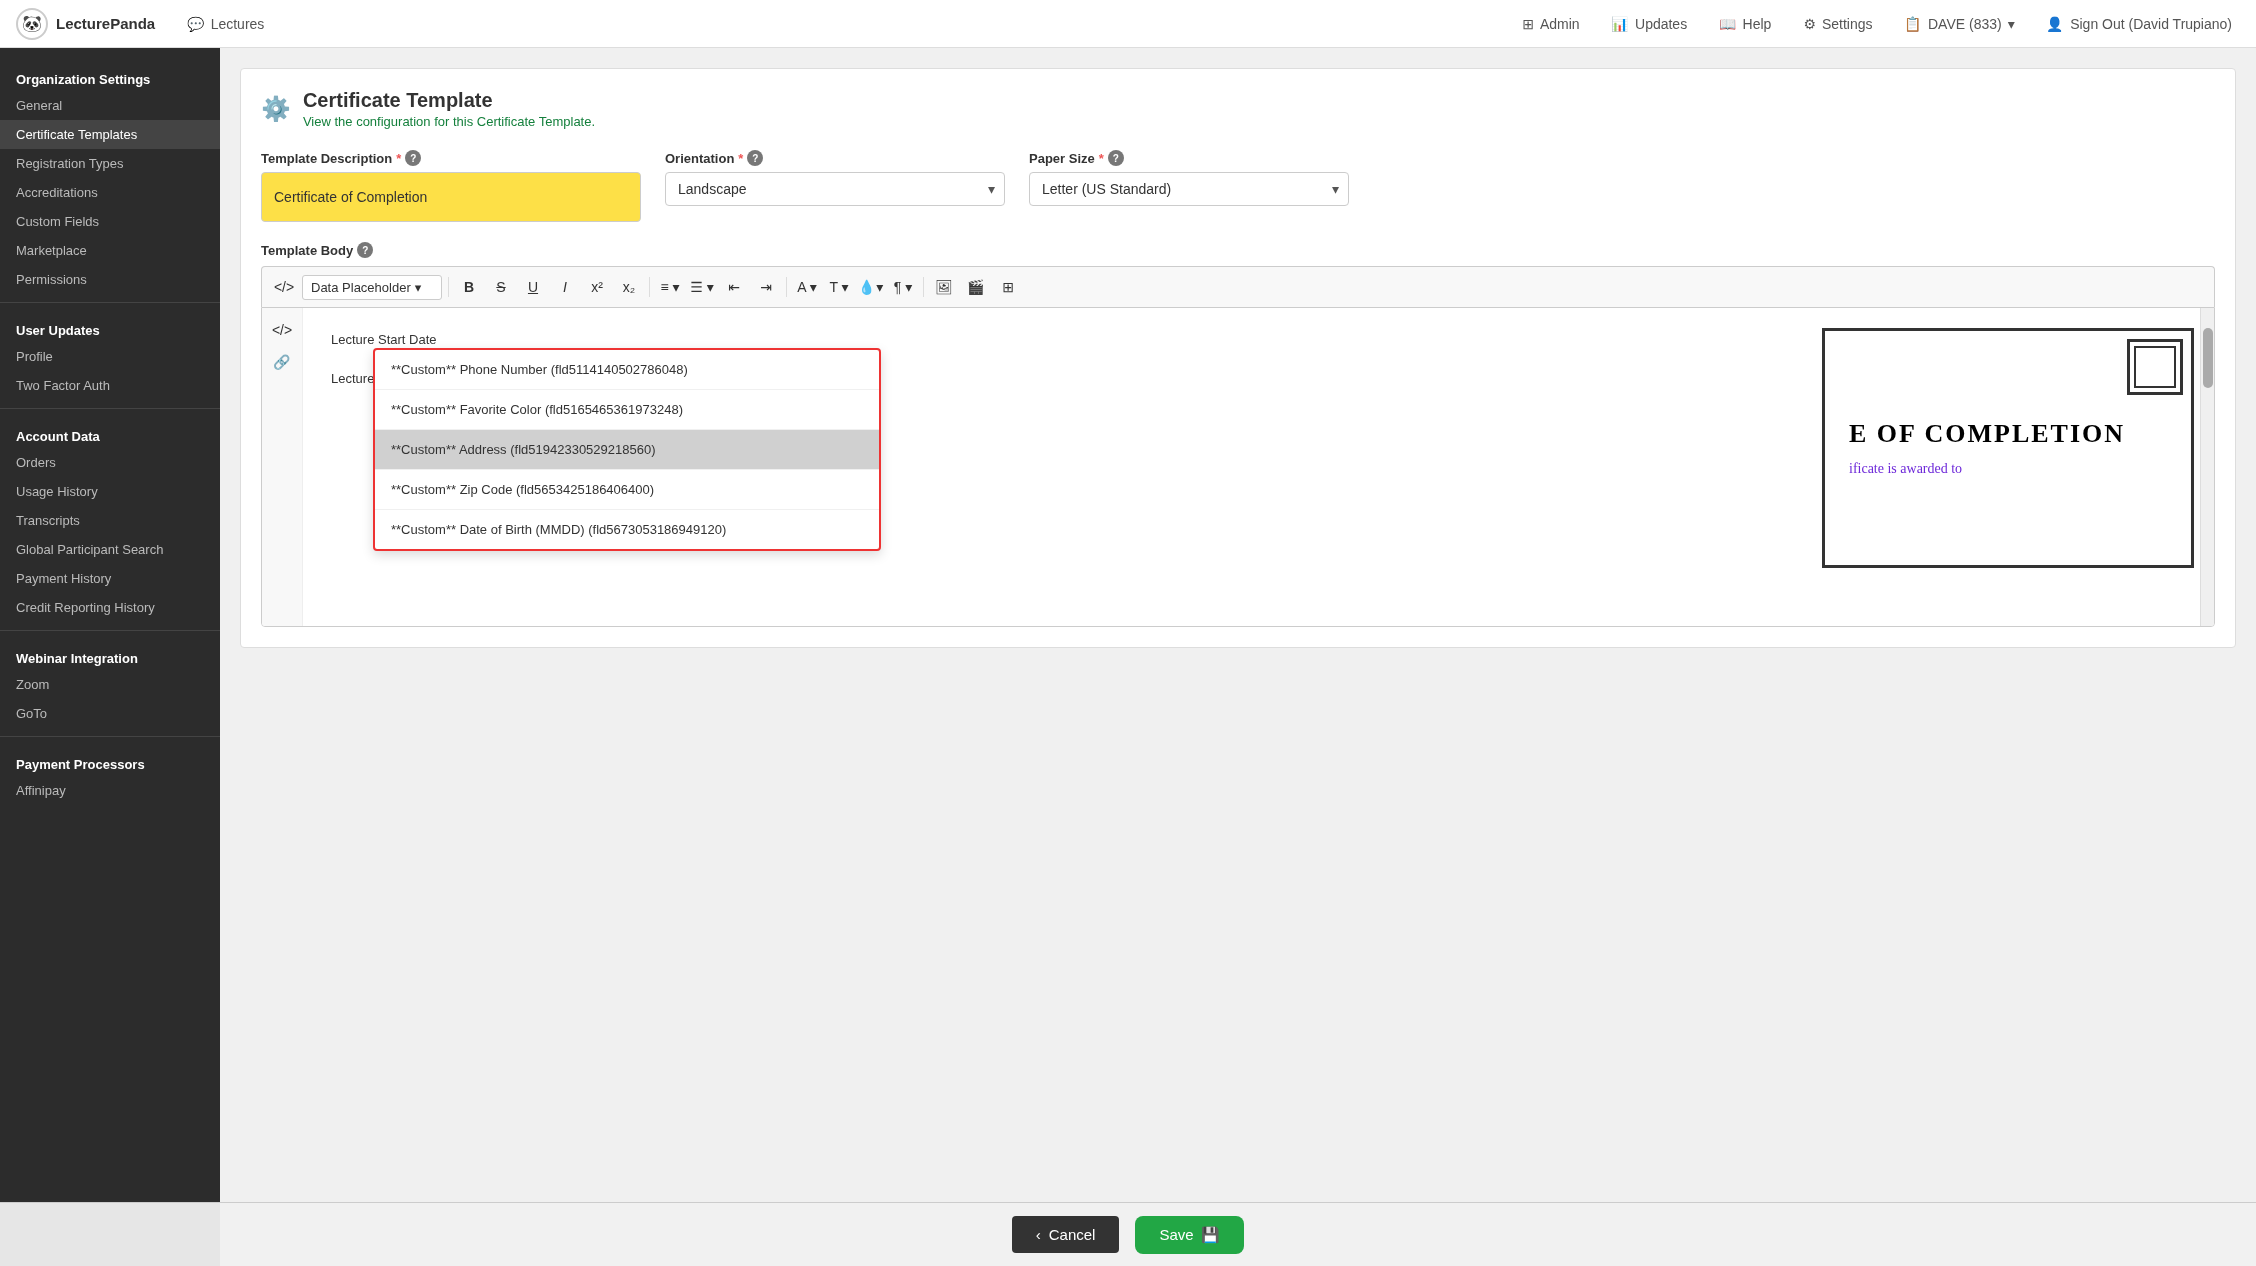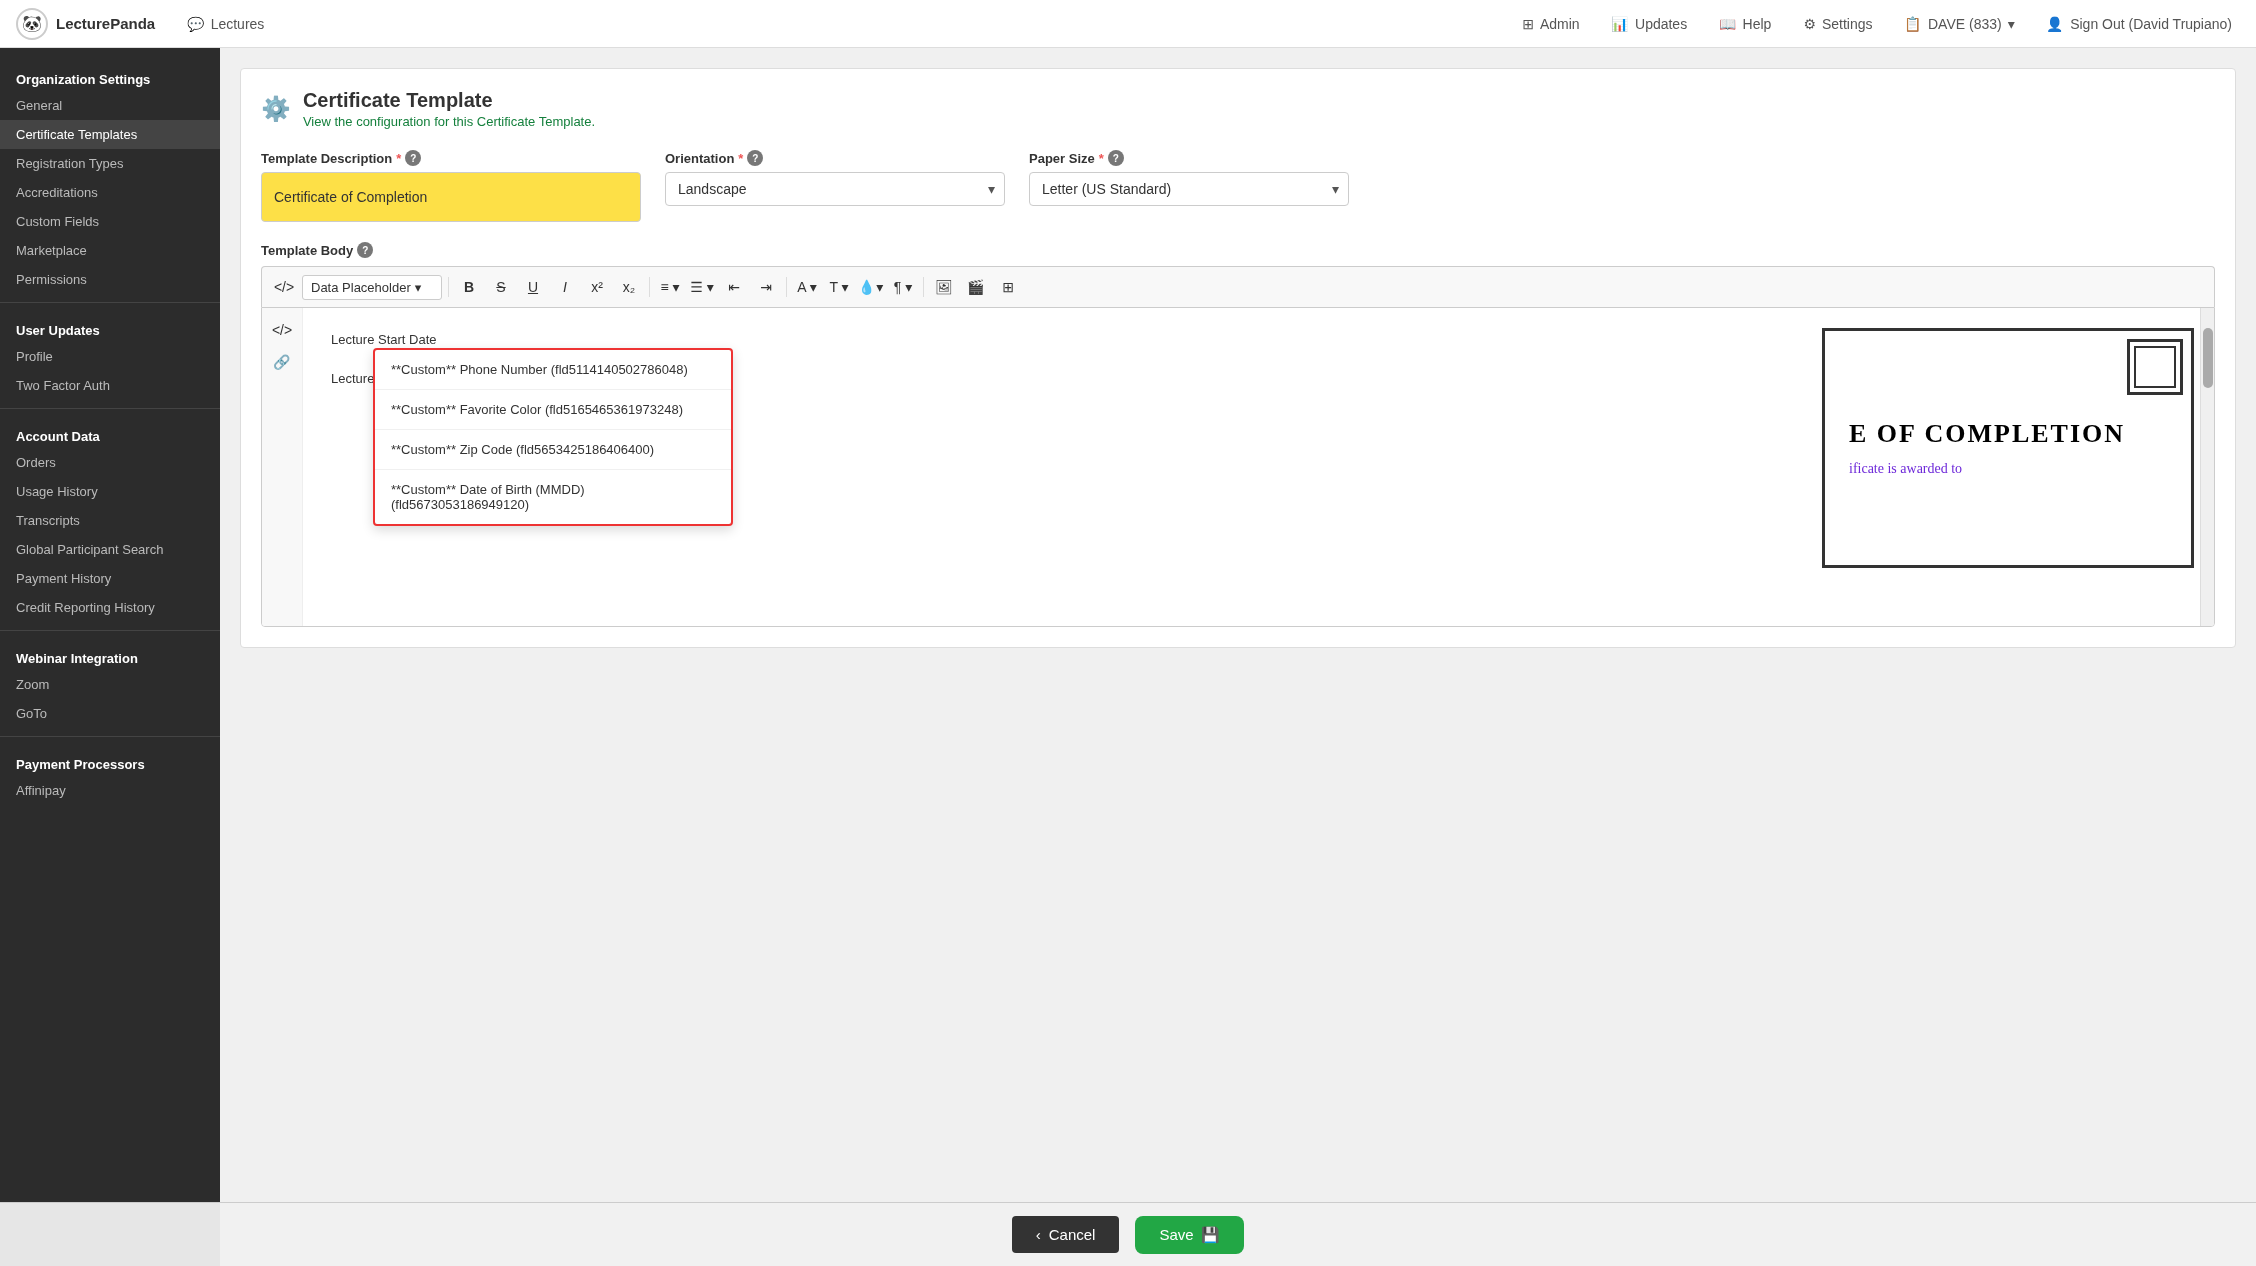--- a/index.html
+++ b/index.html
@@ -137,21 +137,21 @@
     }
 
     
     .placeholder-dropdown {
       position: absolute;
       top: 40px;
       left: 70px;
       background: #fff;
       border: 2px solid #e33;
       border-radius: 4px;
-      width: 360px;
+      width: 508px;
       z-index: 200;
       box-shadow: 0 4px 12px rgba(0,0,0,0.15);
     }
     .placeholder-dropdown .dd-item {
       padding: 12px 16px;
       font-size: 13px;
       color: #333;
       cursor: pointer;
       border-bottom: 1px solid #f0f0f0;
     }
@@ -364,20 +364,21 @@
             <button class="toolbar-btn">🔗</button>
           </div>
           <div class="editor-content">
 
             <div class="dd-above-item">Lecture Start Date</div>
             <div class="dd-above-item">Lecture Start Date and Time</div>
 
             <div class="placeholder-dropdown">
               <div class="dd-item">**Custom** Phone Number (fld5114140502786048)</div>
               <div class="dd-item">**Custom** Favorite Color (fld5165465361973248)</div>
+              <div class="dd-item highlighted">**Custom** Address (fld51942330529218560)</div>
               <div class="dd-item">**Custom** Zip Code (fld5653425186406400)</div>
               <div class="dd-item">**Custom** Date of Birth (MMDD) (fld5673053186949120)</div>
             </div>
           </div>
 
           <div style="position: absolute; right: 20px; top: 20px; width: 372px; height: 240px; background: #fff; border: 3px solid #333; display: flex; flex-direction: column; align-items: flex-start; justify-content: center; padding: 24px; overflow: hidden;">
             <div style="font-size: 26px; font-weight: 900; letter-spacing: 2px; text-transform: uppercase; font-family: serif; margin-bottom: 12px;">E OF COMPLETION</div>
             <div style="font-size: 14px; color: #6d28d9; font-family: serif;">ificate is awarded to</div>
 
             <div style="position: absolute; top: 8px; right: 8px; width: 56px; height: 56px; border: 3px solid #333;">

